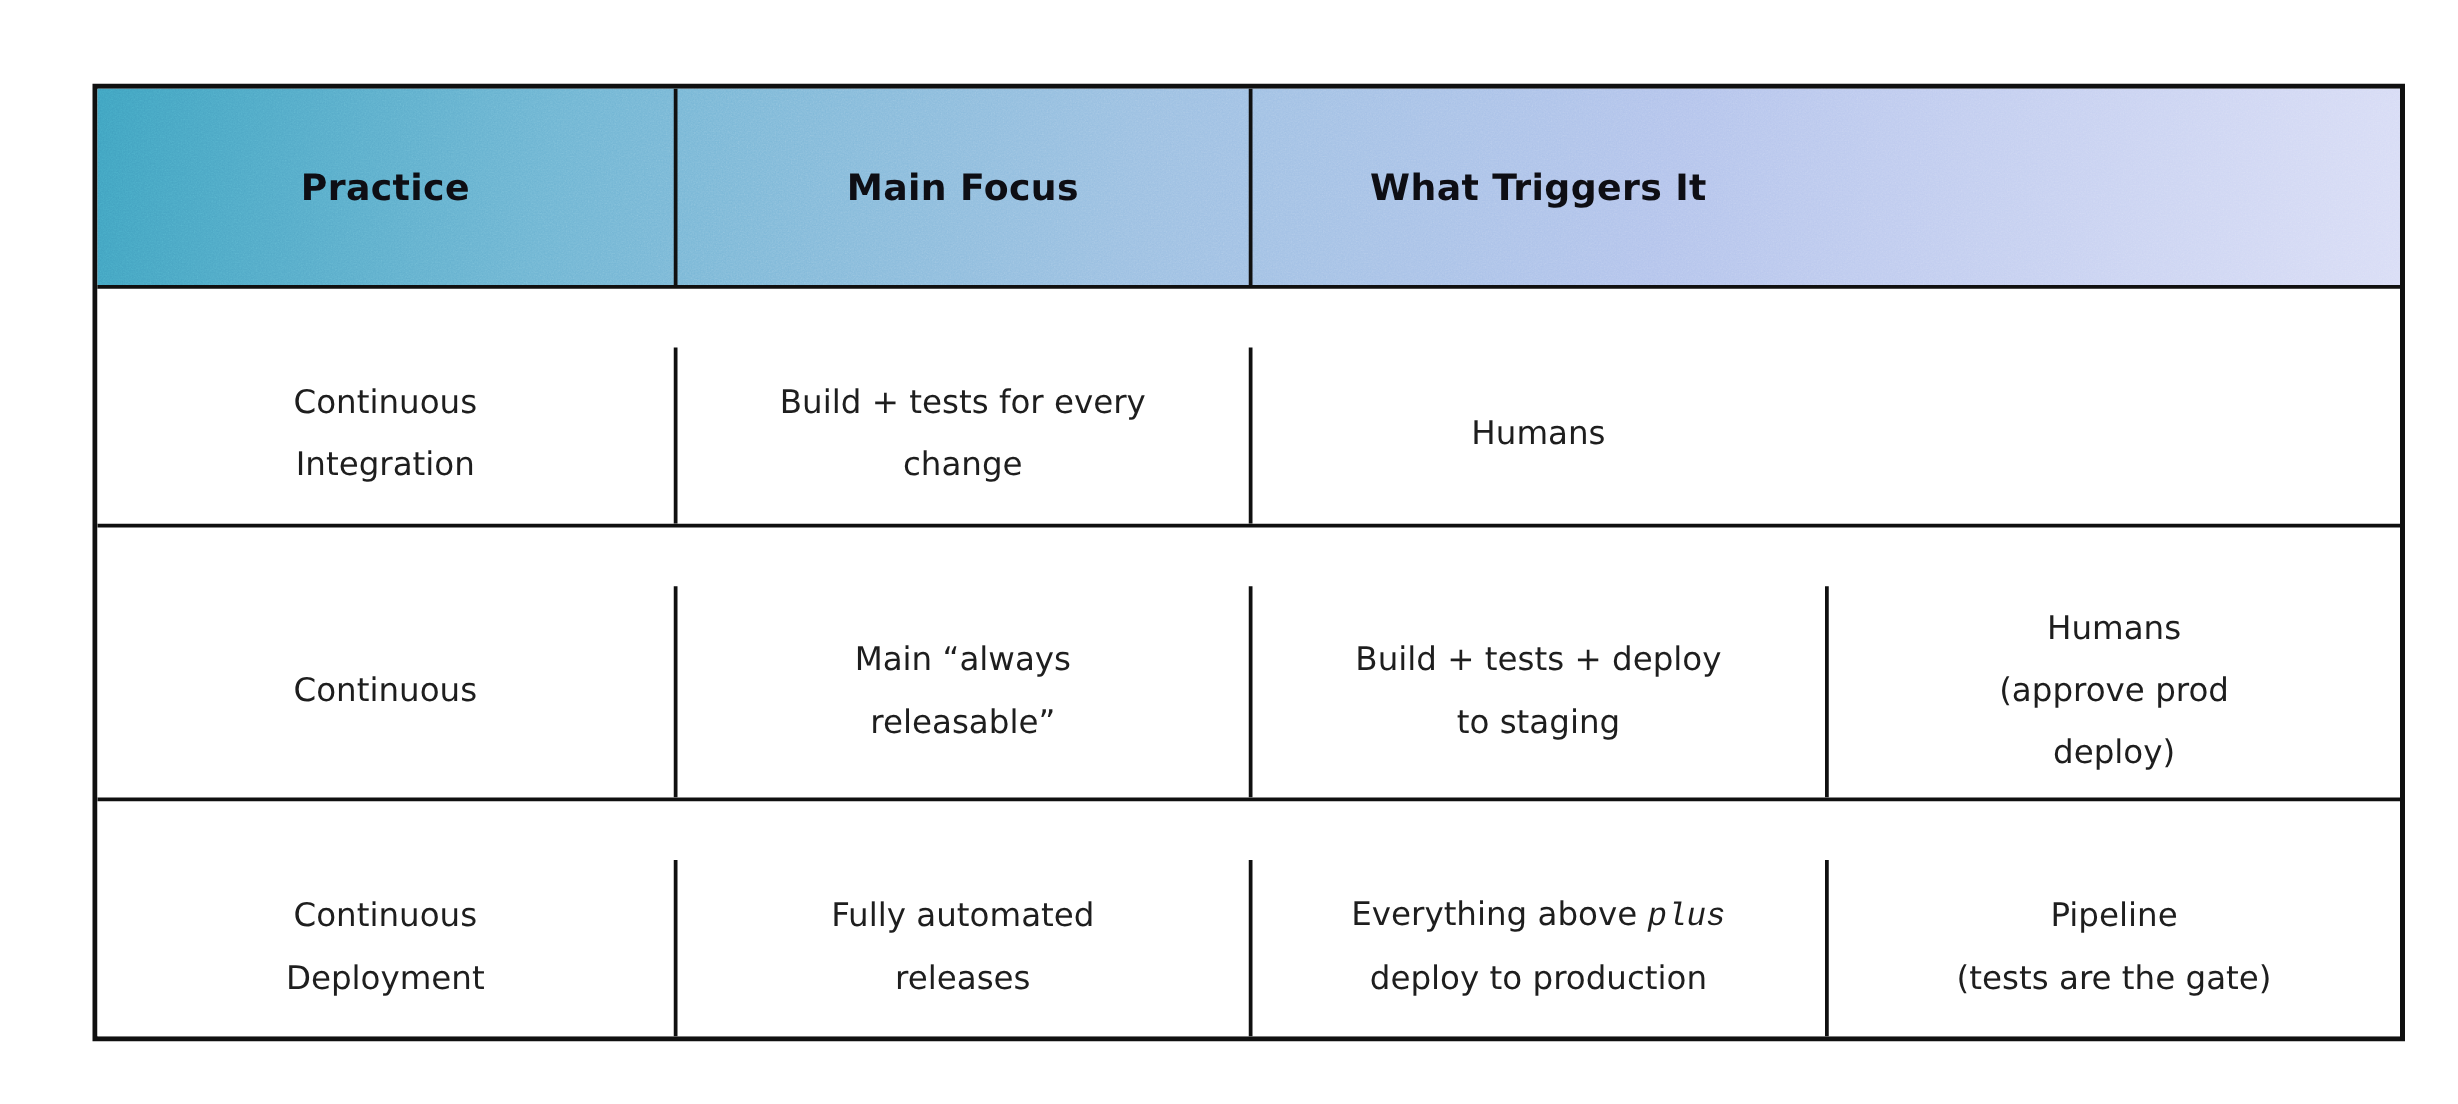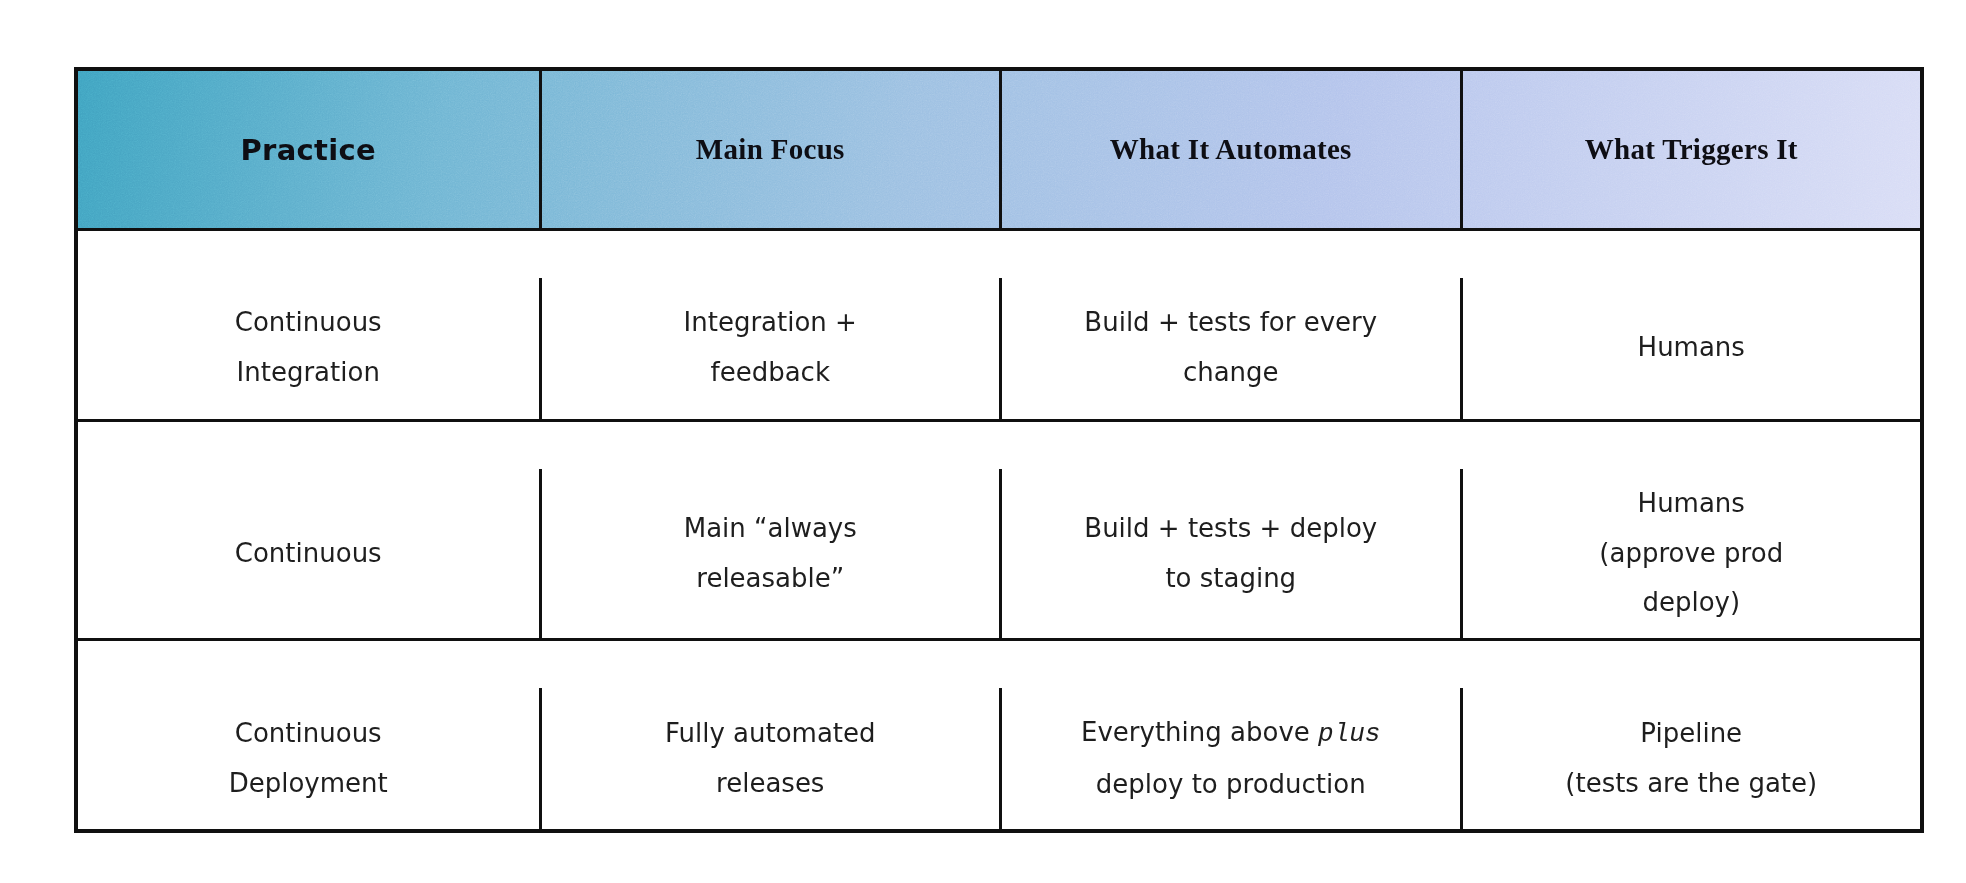--- a/index.html
+++ b/index.html
@@ -44,21 +44,21 @@
     display: flex;
     align-items: center;
     justify-content: center;
     text-align: center;
     font-size: 29px;
     font-weight: 700;
     color: #0e0e14;
     letter-spacing: 0.3px;
     background: transparent;
   }
-  .header-cell + .header-cell { border-left: 3px solid #101010; font-family: Liberation Serif, serif; }
+  .header-cell + .header-cell { border-left: 3px solid #101010; }
   .body-row {
     flex: 1 1 0;
     display: grid;
     grid-template-columns: repeat(4, 1fr);
     background: #ffffff;
   }
   .body-row + .body-row { border-top: 3px solid #101010; }
   .cell {
     display: flex;
     align-items: center;
@@ -82,35 +82,28 @@
   <div class="header-row">
     <svg class="grain" aria-hidden="true" xmlns="http://www.w3.org/2000/svg">
       <filter id="grainF">
         <feTurbulence type="fractalNoise" baseFrequency="0.85" numOctaves="2" stitchTiles="stitch"></feTurbulence>
         <feColorMatrix type="saturate" values="0"></feColorMatrix>
       </filter>
       <rect width="100%" height="100%" filter="url(#grainF)"></rect>
     </svg>
     <div class="header-cell">Practice</div>
     <div class="header-cell">Main Focus</div>
-    <div class="header-cell">What It Automates</div>
     <div class="header-cell">What Triggers It</div>
   </div>
 
   <div class="body-row">
     <div class="cell">
         <div>
           <div>Continuous</div>
           <div>Integration</div>
-        </div>
-      </div>
-    <div class="cell">
-        <div>
-          <div>Integration +</div>
-          <div>feedback</div>
         </div>
       </div>
     <div class="cell">
         <div>
           <div>Build + tests for every</div>
           <div>change</div>
         </div>
       </div>
     <div class="cell">
         <div>

